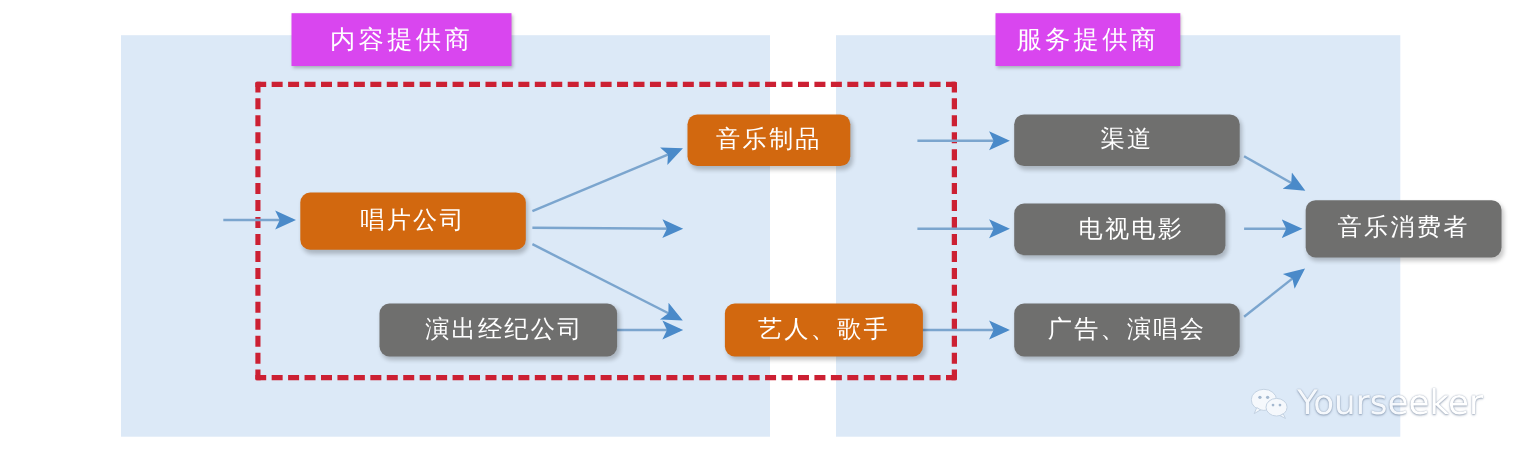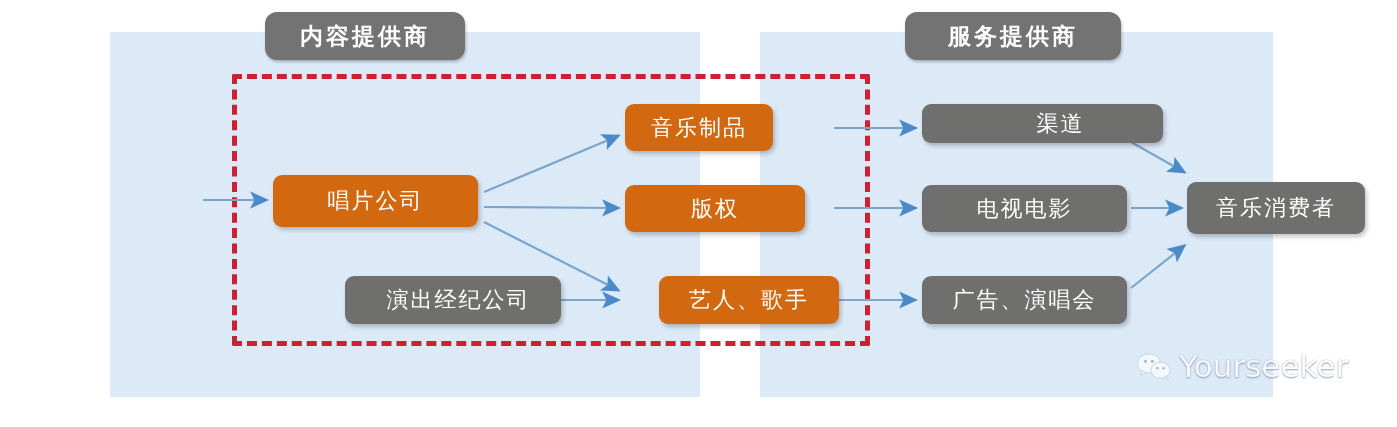--- a/index.html
+++ b/index.html
@@ -19,33 +19,33 @@
   .panel {
     position: absolute;
     background: #dce9f7;
   }
   #panel-left  { left: 110px; top: 32px; width: 590px; height: 365px; }
   #panel-right { left: 760px; top: 32px; width: 513px; height: 365px; }
 
   
   .section-header {
     position: absolute;
-    background: #737373;
-    border-radius: 12px;
+    background: #d946ef;
+    border-radius: 0;
     color: #ffffff;
     display: flex;
     align-items: center;
     justify-content: center;
     letter-spacing: 3px;
     font-size: 23px;
-    font-weight: 700;
+    font-weight: 400;
     box-shadow: 1px 2px 3px rgba(0,0,0,0.25);
   }
   #hdr-content { left: 265px; top: 12px; width: 200px; height: 48px; }
-  #hdr-service { left: 905px; top: 12px; width: 216px; height: 48px; }
+  #hdr-service { left: 905px; top: 12px; width: 168px; height: 48px; }
 
   
   #dashed-core {
     position: absolute;
     left: 232px;
     top: 74px;
     width: 638px;
     height: 272px;
     border: 5px dashed #cc2033;
     border-radius: 2px;
@@ -80,22 +80,22 @@
   }
   .node.gray   { background: #6f6f6e; }
   .node.orange { background: #d2680f; }
 
   #node-creators      { left: 33px;  top: 143px; width: 162px; height: 105px; font-size: 21px; }
   #node-label-company { left: 273px; top: 175px; width: 205px; height: 52px; }
   #node-agency        { left: 345px; top: 276px; width: 205px; height: 48px; padding-left: 11px; }
   #node-music-product { left: 625px; top: 104px; width: 148px; height: 47px; }
   #node-copyright     { left: 625px; top: 185px; width: 180px; height: 47px; }
   #node-artists       { left: 659px; top: 276px; width: 180px; height: 48px; }
-  #node-channel       { left: 922px; top: 104px; width: 205px; height: 39px; padding-left: 36px; }
-  #node-tv-film       { left: 922px; top: 185px; width: 205px; height: 47px; }
+  #node-channel       { left: 922px; top: 104px; width: 205px; height: 47px; }
+  #node-tv-film       { left: 922px; top: 185px; width: 171px; height: 47px; padding-left: 21px; }
   #node-ads-concert   { left: 922px; top: 276px; width: 205px; height: 48px; }
   #node-consumers     { left: 1187px; top: 182px; width: 178px; height: 52px; }
 
   
   #arrows {
     position: absolute;
     left: 0; top: 0;
     width: 1397px;
     height: 427px;
     pointer-events: none;
@@ -154,21 +154,20 @@
     </g>
   </svg>
 
 
   <div class="node orange" id="node-label-company">唱片公司</div>
 
   <div class="node gray" id="node-agency">演出经纪公司</div>
 
   <div class="node orange" id="node-music-product">音乐制品</div>
 
-  <div class="node orange" id="node-copyright">版权</div>
 
   <div class="node orange" id="node-artists">艺人、歌手</div>
 
   <div class="node gray" id="node-channel">渠道</div>
 
   <div class="node gray" id="node-tv-film">电视电影</div>
 
   <div class="node gray" id="node-ads-concert">广告、演唱会</div>
 
   <div class="node gray" id="node-consumers">音乐消费者</div>

